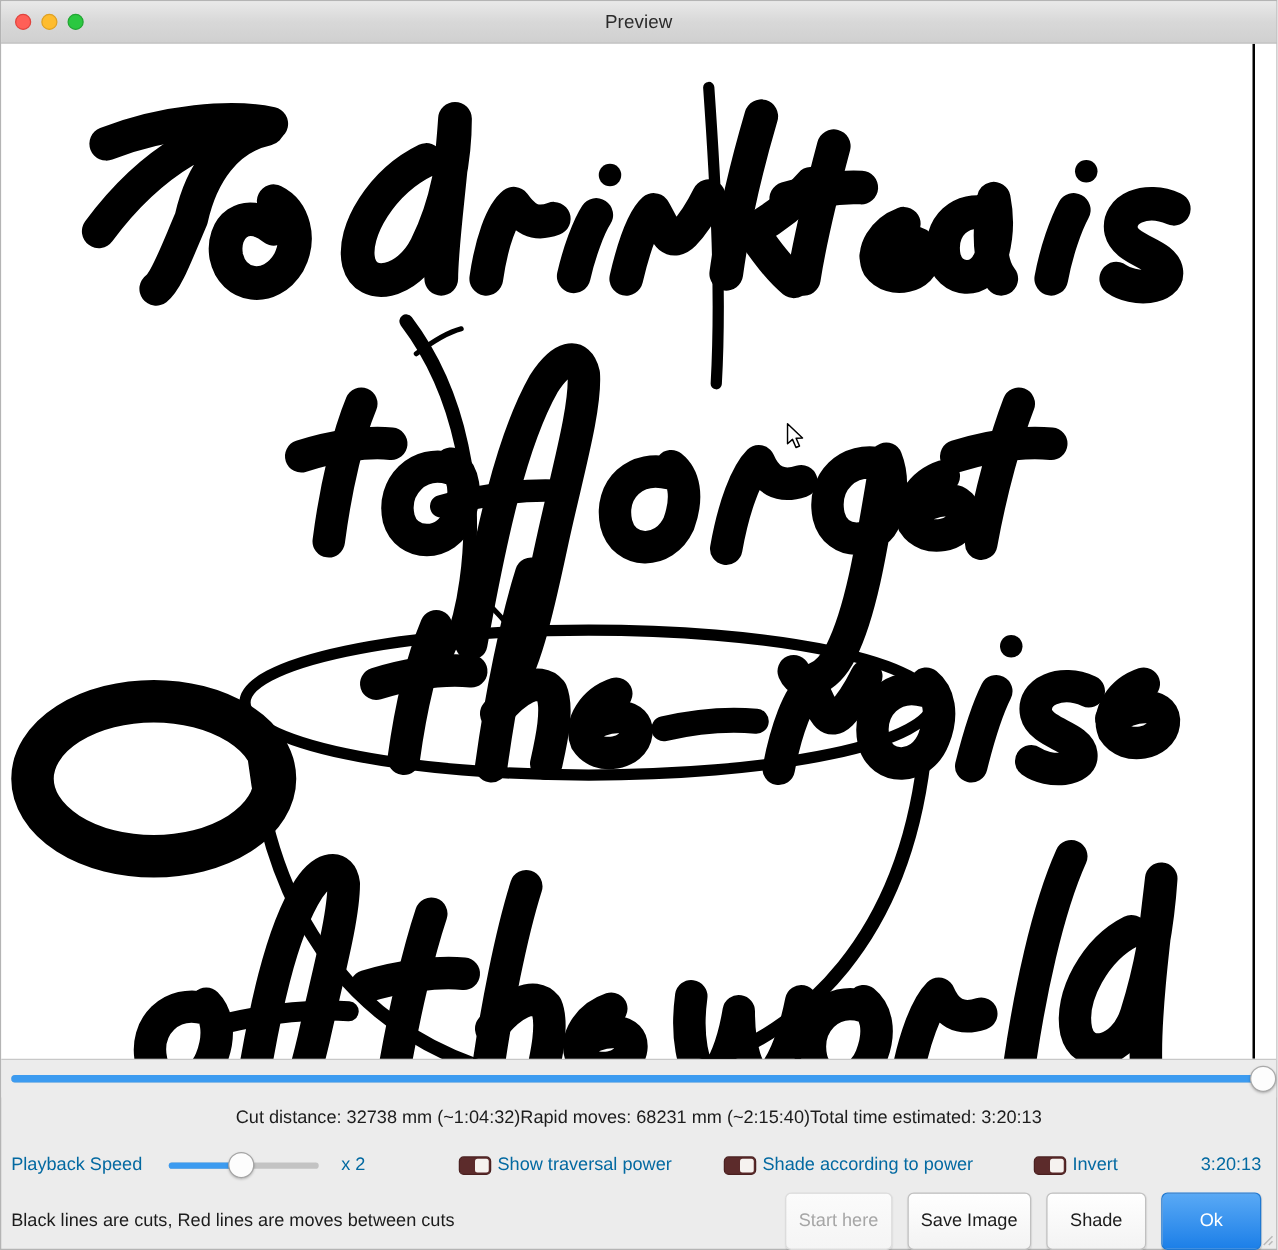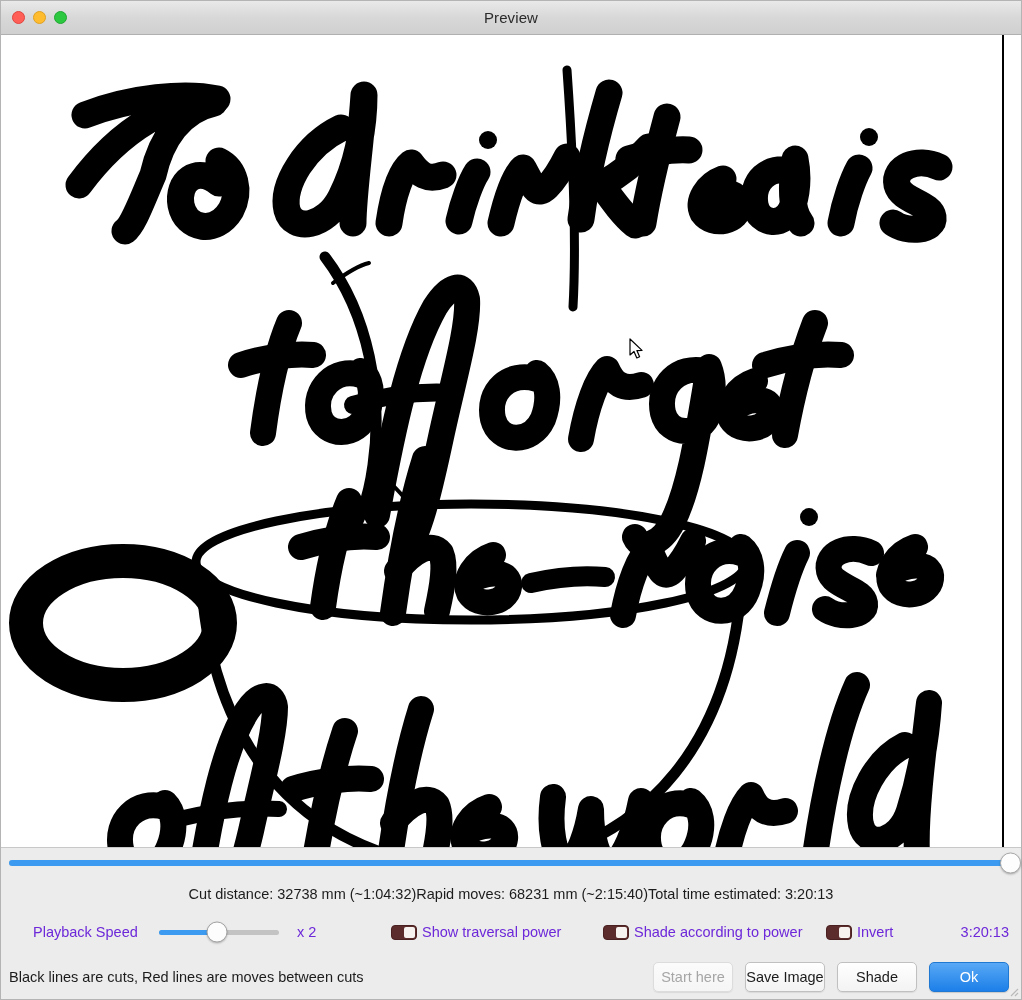--- a/index.html
+++ b/index.html
@@ -78,21 +78,21 @@
   #stats-row {
     flex: 0 0 32px;
     display: flex; align-items: center; justify-content: center;
     font-size: 14.5px; color: #1c1c1c;
   }
 
   
   #playback-row {
     flex: 0 0 44px; position: relative;
     display: flex; align-items: center;
-    font-size: 14.5px; color: #6d28d9; margin-left: 24px;
+    font-size: 14.5px; color: #0369a1;
   }
   #playback-label { position: absolute; left: 8px; }
   #speed-slider {
     position: absolute; left: 134px;
     width: 120px; height: 5px;
     background: #c3c3c3; border-radius: 3px;
   }
   #speed-fill {
     position: absolute; left: 0; top: 0; bottom: 0;
     width: 48%; background: #3c9bf0; border-radius: 3px;
@@ -102,21 +102,21 @@
     transform: translate(-50%, -50%);
     width: 21px; height: 21px; border-radius: 50%;
     background: #fdfdfd; border: 1px solid #a4a4a4;
     box-shadow: 0 1px 2px rgba(0,0,0,.22);
   }
   #speed-value { position: absolute; left: 272px; }
 
   .toggle-group { position: absolute; display: flex; align-items: center; gap: 5px; }
   #tg-traversal { left: 366px; }
   #tg-shade     { left: 578px; text-align: right; }
-  #tg-invert    { left: 801px; }
+  #tg-invert    { left: 826px; }
   .switch {
     position: relative; width: 26px; height: 15px;
     border-radius: 4px; background: #5c2b2b;
     border: 1px solid #4a2020; flex: 0 0 auto;
   }
   .switch .knob {
     position: absolute; right: 1px; top: 1px;
     width: 11px; height: 11px;
     background: #f6f2ef; border-radius: 2px;
   }
@@ -127,21 +127,21 @@
     flex: 1; position: relative;
     display: flex; align-items: center;
     font-size: 14.5px; color: #1c1c1c;
   }
   #legend-text { position: absolute; left: 8px; }
   #button-bar {
     position: absolute; right: 12px;
     display: flex; align-items: center; gap: 12px;
   }
   .btn {
-    height: 30px; min-width: 80px; padding: 0 0;
+    height: 46px; min-width: 80px; padding: 0 10px;
     font-size: 14.5px; font-family: "Liberation Sans", sans-serif;
     border-radius: 5px; cursor: pointer;
     display: inline-flex; align-items: center; justify-content: center;
     border: 1px solid #c0c0c0;
     background: linear-gradient(to bottom, #ffffff, #f3f3f3);
     color: #1c1c1c;
     box-shadow: 0 1px 1px rgba(0,0,0,.08);
   }
   .btn.disabled {
     color: #a6a6a6;

